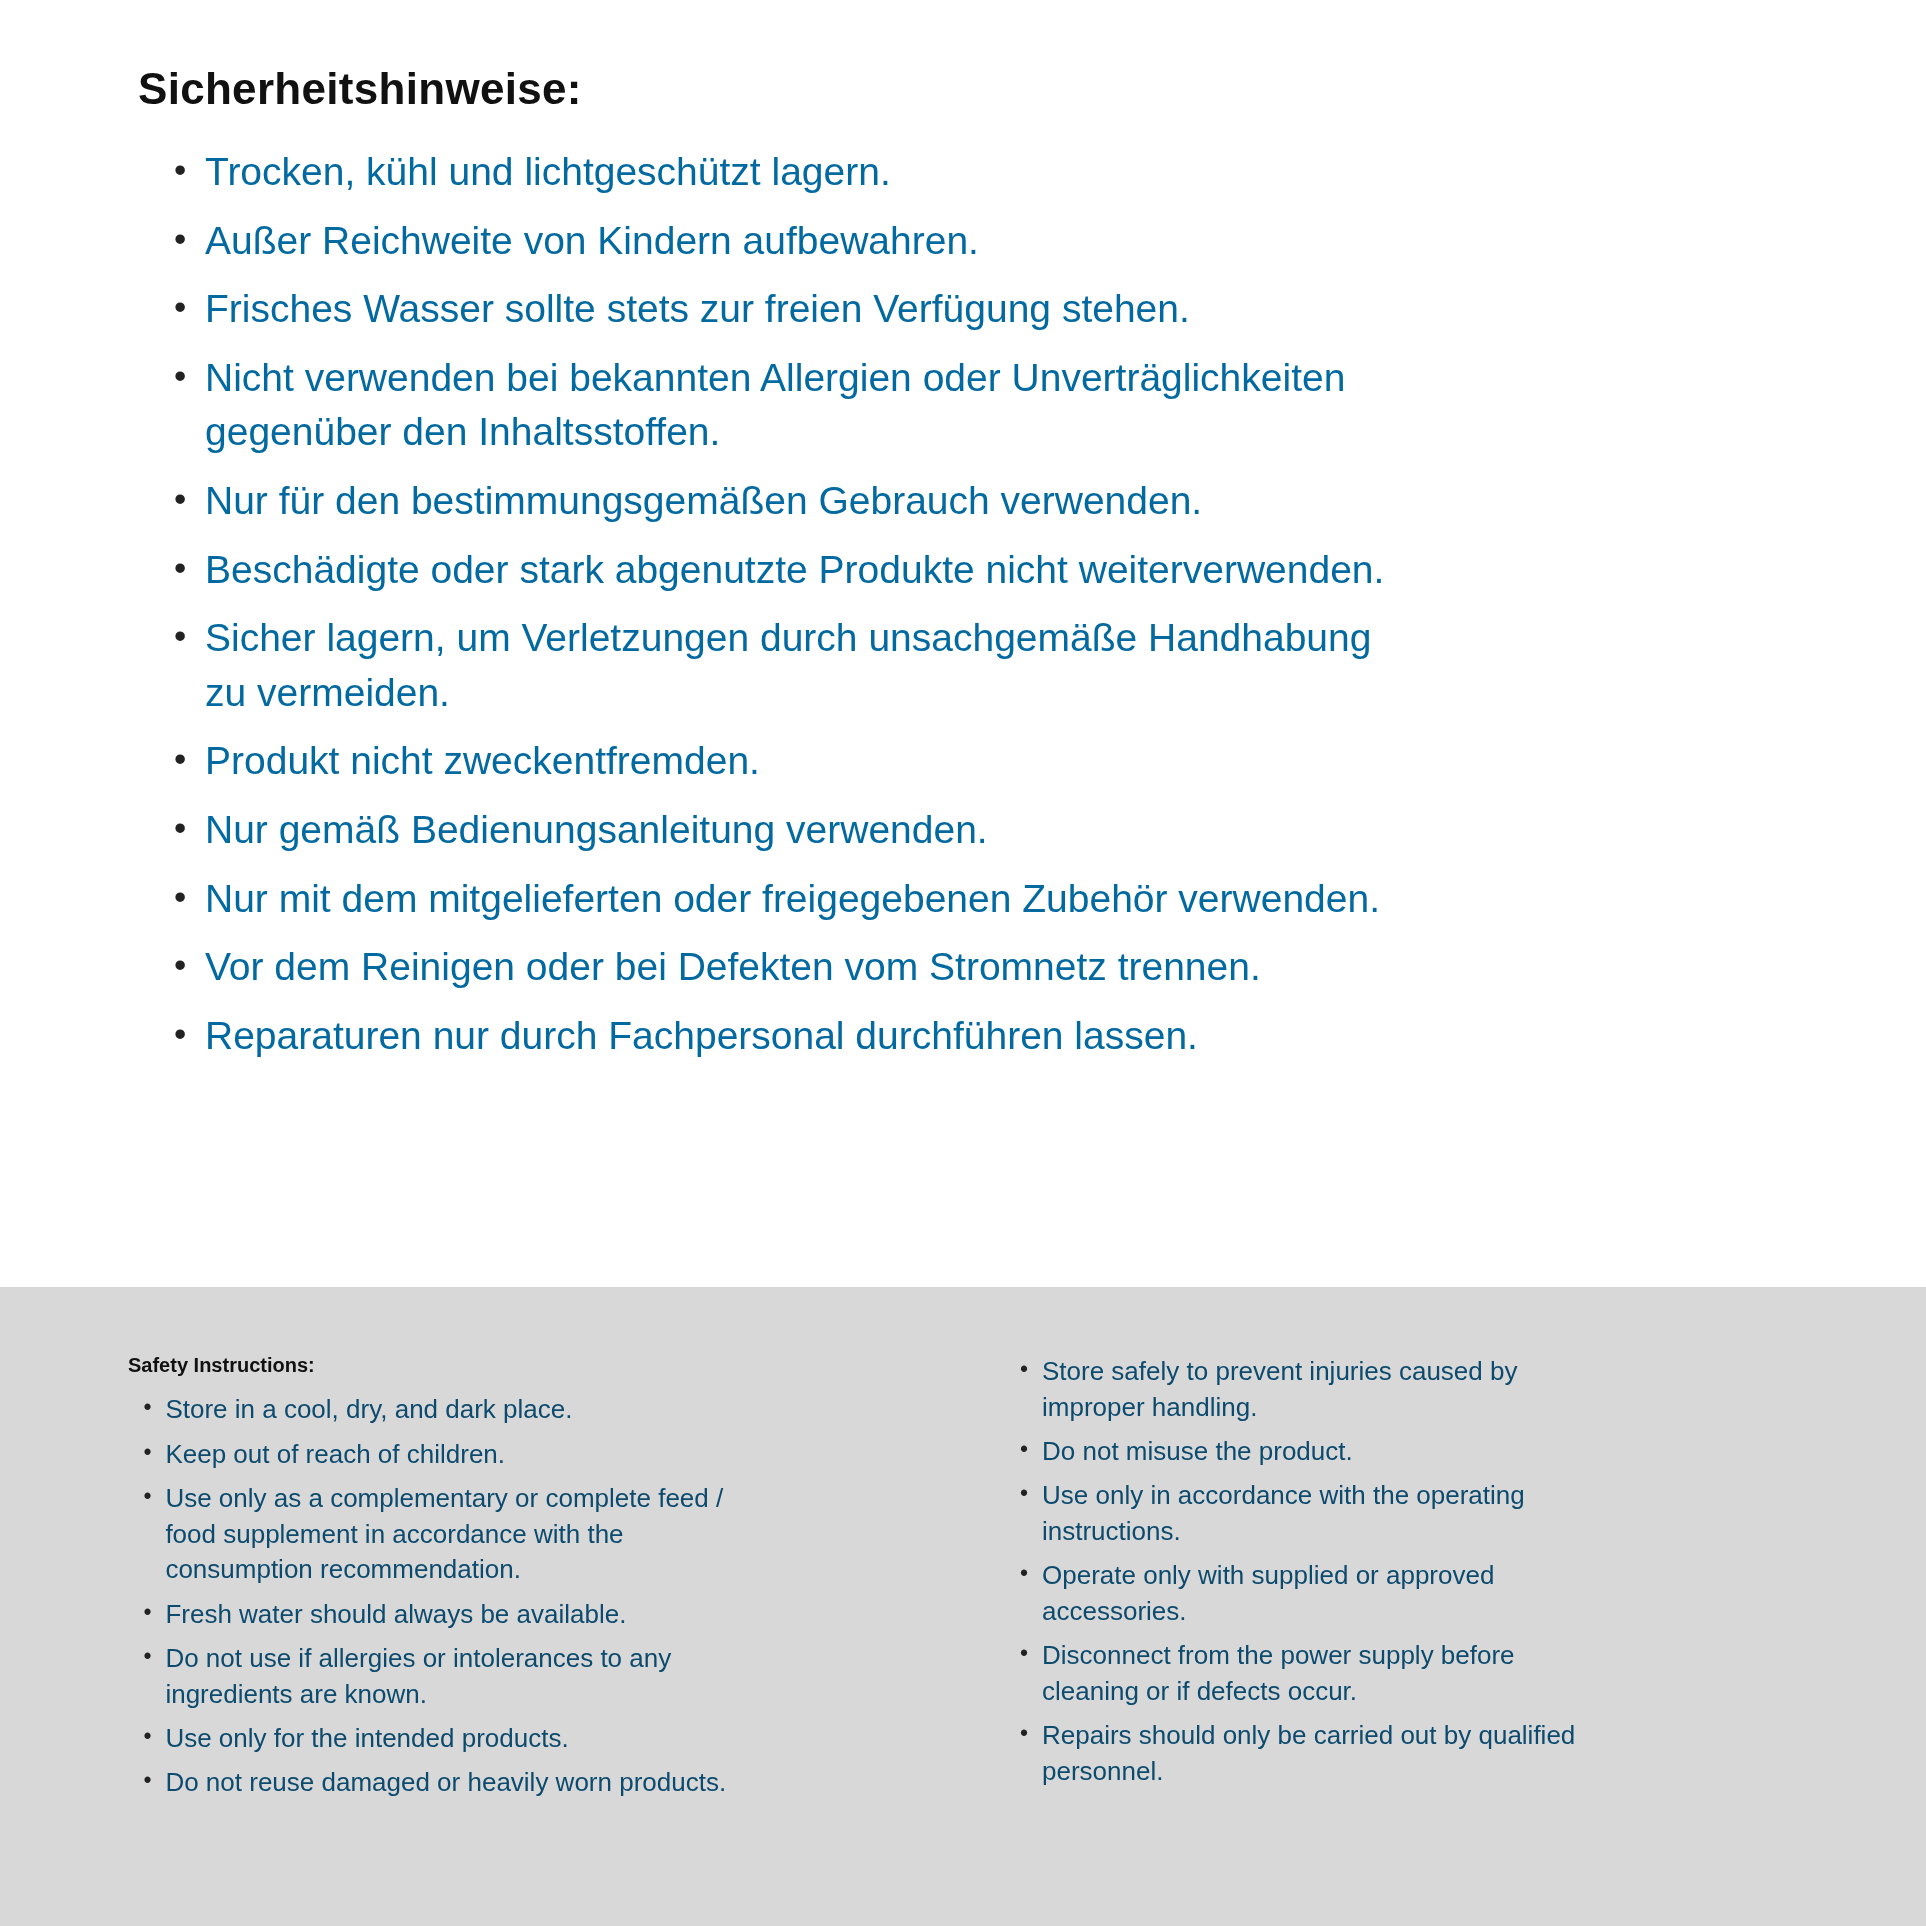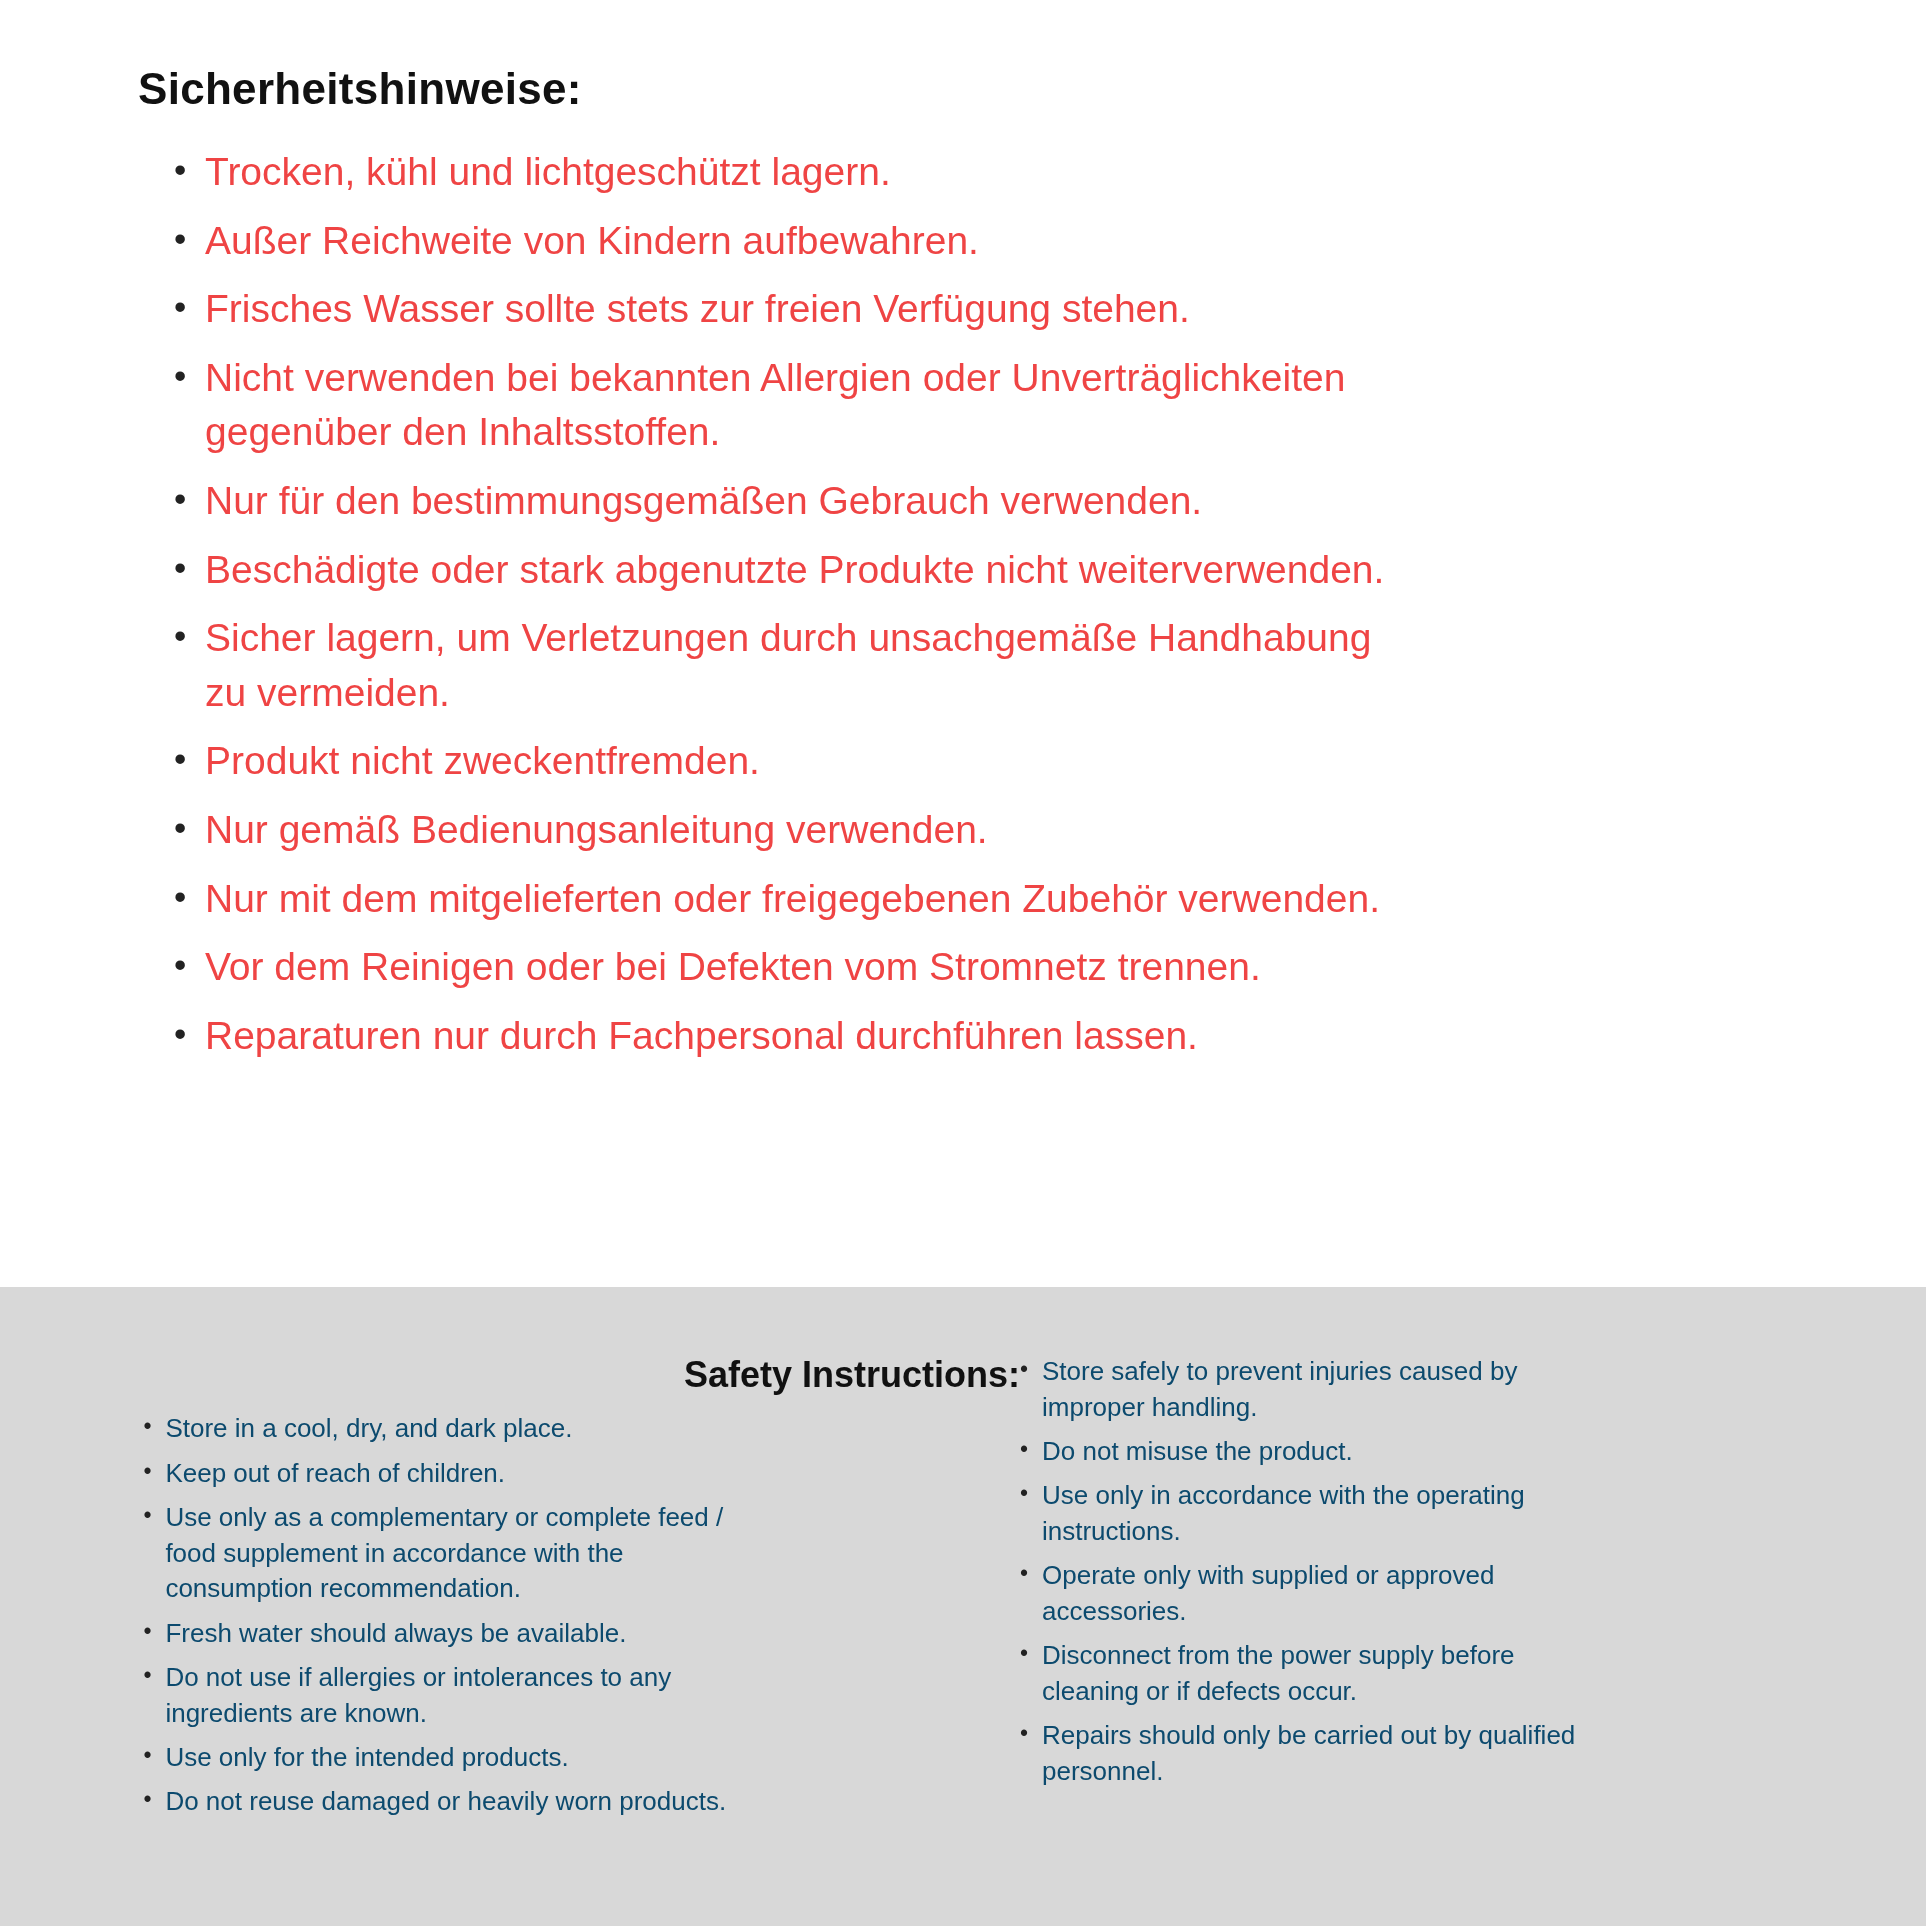--- a/index.html
+++ b/index.html
@@ -40,21 +40,21 @@
     margin: 0;
     padding: 0;
   }
   .section-german ul.bullet-list li {
     position: relative;
     font-size: 39px;
     line-height: 1.40;
     margin: 0 0 14px 0;
     padding-left: 67px;
     white-space: pre-line;
-    color: #ef4444;
+    color: #0369a1;
   }
   .section-german ul.bullet-list li::before {
     content: "\2022";
     position: absolute;
     left: 36px;
     top: 0;
     font-size: 35px;
     color: #222222;
   }
 
@@ -70,25 +70,24 @@
   .col-left {
     width: 892px;
     flex: 0 0 auto;
     box-sizing: border-box;
   }
   .col-right {
     flex: 1 1 auto;
     box-sizing: border-box;
   }
   .english-title {
-    font-size: 36px;
+    font-size: 20px;
     font-weight: 700;
     margin: 0 0 15.4px 0;
     color: #111111;
-    text-align: right;
   }
   .section-english ul.bullet-list {
     margin-left: 15.4px;
   }
   .col-right ul.bullet-list {
     margin-left: 0;
   }
   .section-english ul.bullet-list li {
     position: relative;
     font-size: 26px;

